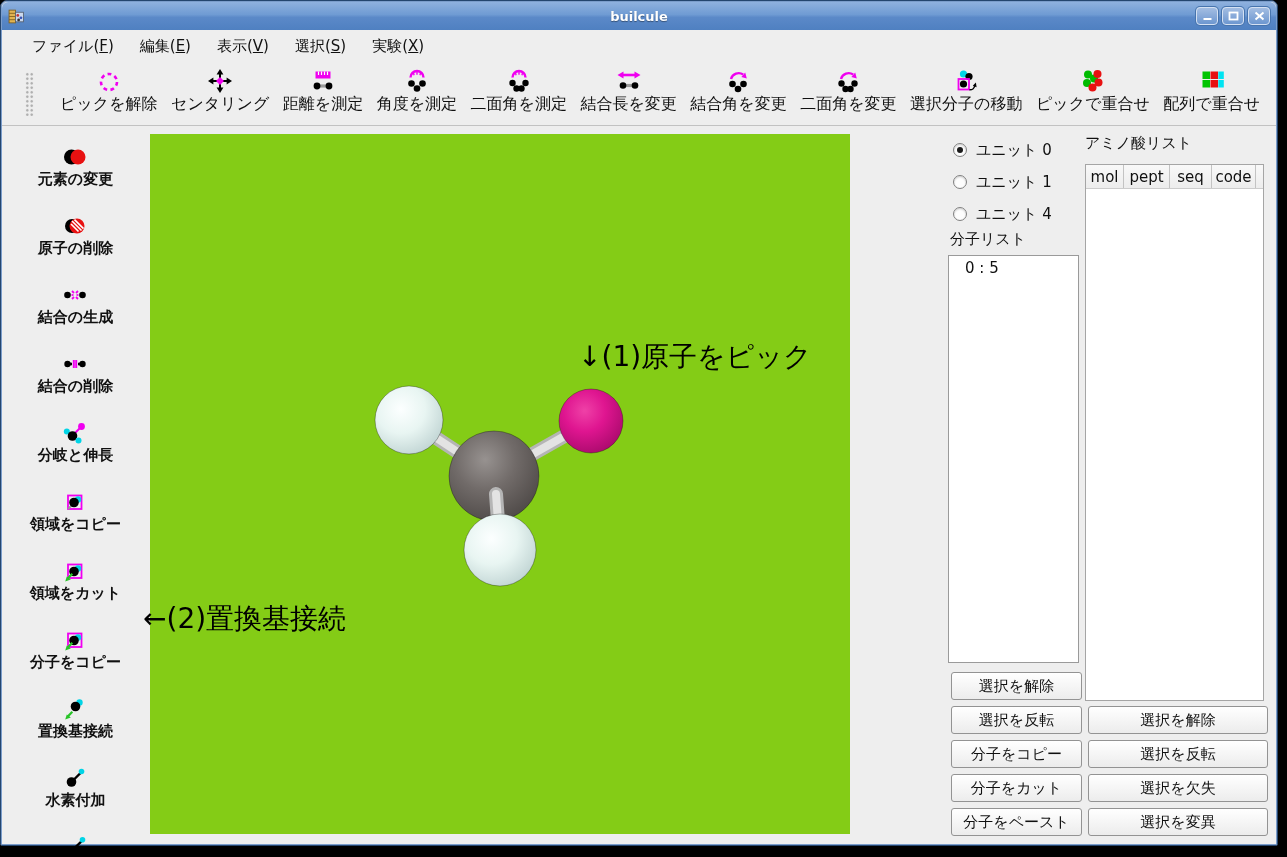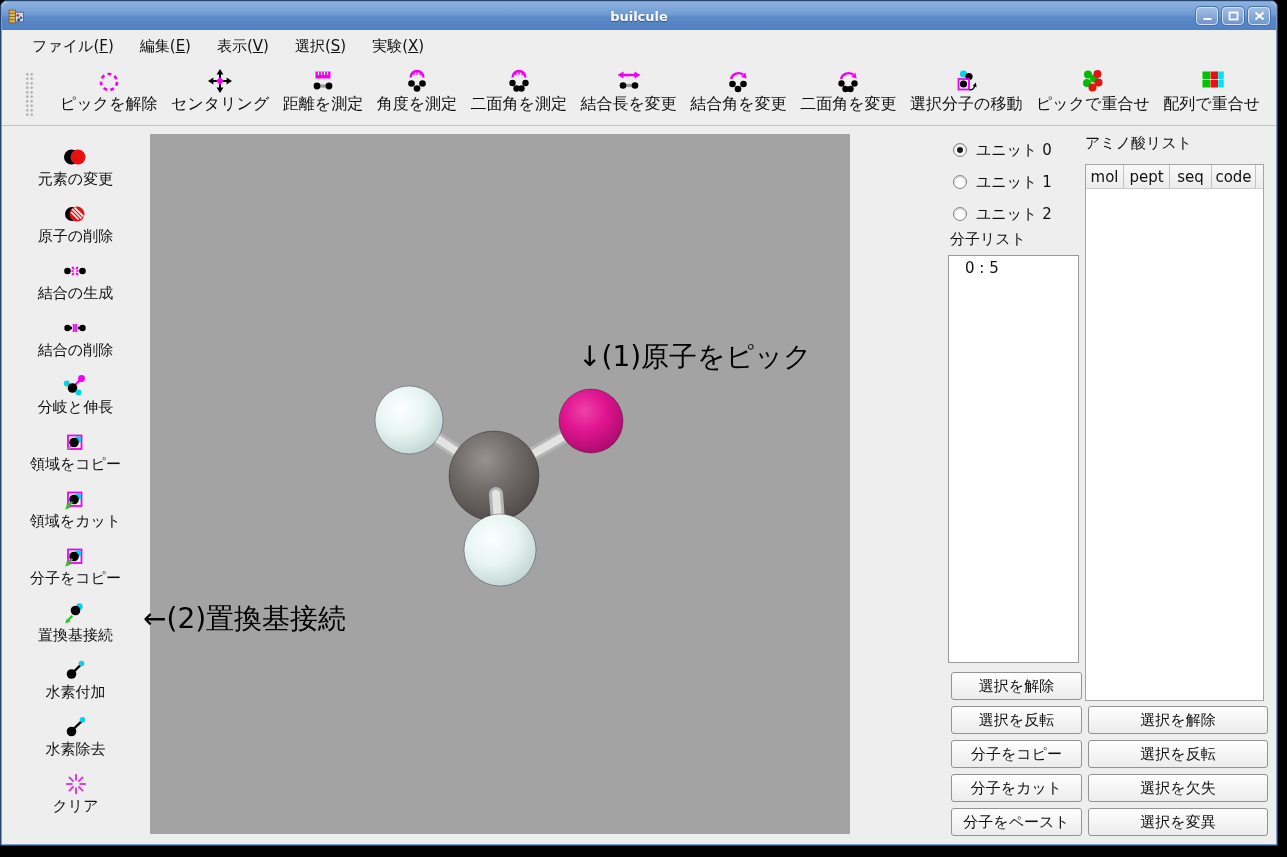--- a/index.html
+++ b/index.html
@@ -35,26 +35,26 @@
           background-image:radial-gradient(circle,#ababab 1.1px,transparent 1.35px);
           background-size:4.5px 4.5px; }
   .toolbar-items { flex:1; display:flex; justify-content:space-between;
                    align-items:flex-end; padding:0 16px 4px 26px; }
   .tool-item { display:flex; flex-direction:column; align-items:center;
                font-size:16px; color:#101010; white-space:nowrap; }
   .ticon, .sicon { width:26px; height:26px; display:block; }
   
   .sidebar { position:absolute; left:1px; top:126px; width:147px; bottom:2px;
              background:#eeeeee; display:flex; flex-direction:column;
-             align-items:center; padding-top:17px; gap:12px; }
+             align-items:center; padding-top:17px; gap:24px;font-weight:bold; }
   .side-item { display:flex; flex-direction:column; align-items:center;
                font-size:15px; color:#101010; white-space:nowrap; }
   
   .canvas { position:absolute; left:149px; top:133px; width:700px; height:700px;
-            background:#a3a3a3; }
+            background:#84cc16; }
   .annotation { position:absolute; font-size:28px; color:#000; white-space:nowrap; }
   #ann0 { left:428px; top:204px; }
   #ann1 { left:-7px; top:466px; }
   
   .unit-panel  { position:absolute; left:947px; top:126px; width:131px; height:717px; }
   .amino-panel { position:absolute; left:1084px; top:126px; width:180px; height:844px; }
   .radio-row { position:absolute; left:5px; display:flex; align-items:center;
                gap:9px; font-size:15px; color:#101010; height:18px; }
   .radio-circle { width:14px; height:14px; border-radius:50%; background:#fdfdfd;
                   border:1px solid #808080; position:relative; flex:0 0 auto;
@@ -416,21 +416,21 @@
         <label class="radio-row" style="top: 14px;">
           <span class="radio-circle checked"></span>
           <span>ユニット 0</span>
         </label>
         <label class="radio-row" style="top: 46px;">
           <span class="radio-circle"></span>
           <span>ユニット 1</span>
         </label>
         <label class="radio-row" style="top: 78px;">
           <span class="radio-circle"></span>
-          <span>ユニット 2</span>
+          <span>ユニット 4</span>
         </label>
       </div>
     <div class="panel-label" style="left:2px; top:103px;">分子リスト</div>
     <div class="listbox">
       <div>0 : 5</div>
     </div>
     <div id="unit-buttons">
         <div class="btn" style="top: 545px; width: 131px;">選択を解除</div>
         <div class="btn" style="top: 579px; width: 131px;">選択を反転</div>
         <div class="btn" style="top: 613px; width: 131px;">分子をコピー</div>

